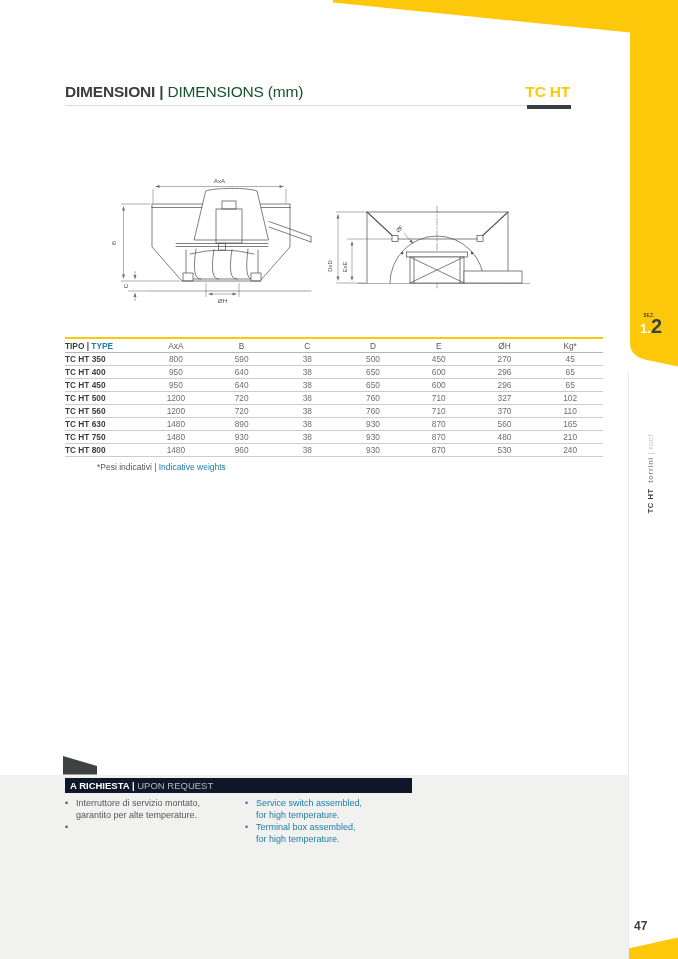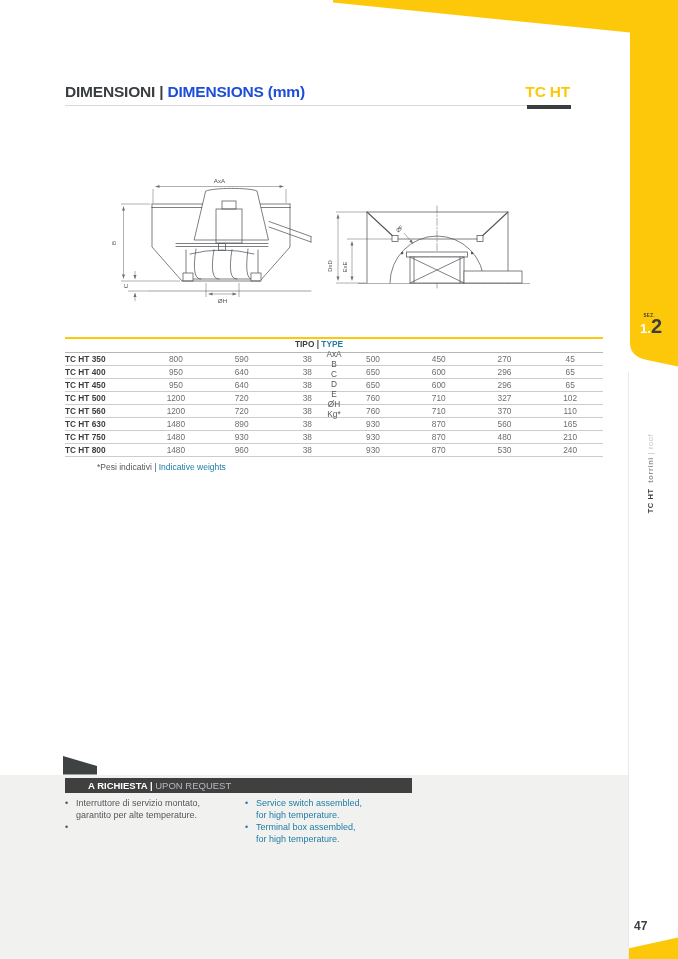--- a/index.html
+++ b/index.html
@@ -12,40 +12,40 @@
   
   #deco{position:absolute;left:0;top:0;width:678px;height:959px;pointer-events:none;}
 
   
   .gray-block{left:0;top:775px;width:628px;height:184px;background:#F1F1EF;}
   .edge-line{left:628px;top:372px;width:1px;height:587px;background:#E9E9E7;}
 
   
   .page-title{left:65px;top:83px;font-size:15.5px;letter-spacing:-0.2px;white-space:nowrap;}
   .page-title .t-bold{color:#3B3E40;font-weight:bold;margin-top:35px;}
-  .page-title .t-light{color:#1d4ed8;font-weight:bold;}
+  .page-title .t-light{color:#14532d;font-weight:normal;}
   .title-rule{left:65px;top:105px;width:470px;height:1px;background:#D8D9DA;}
   .product-code{left:505px;top:83px;width:65px;text-align:right;font-size:15.5px;font-weight:bold;color:#FEC80A;letter-spacing:-0.2px;}
   .product-underline{left:527px;top:105px;width:44px;height:3.5px;background:#3B3E40;}
 
   
   .dim-table{left:65px;top:337px;width:538px;border-top:2px solid #FEC80A;font-size:8.3px;}
   .t-row{display:flex;align-items:center;height:13px;border-bottom:1px solid #CBCCCE;box-sizing:border-box;}
-  .t-row.t-head{height:14px;border-bottom:1px solid #B5B6B8;flex-direction:column;}
+  .t-row.t-head{height:14px;border-bottom:1px solid #B5B6B8;}
   .cell-type{width:78px;text-align:left;color:#3B3E40;font-weight:bold;white-space:nowrap;}
   .cell-num{flex:1;text-align:center;color:#6D6E70;}
   .t-head .cell-num{color:#55575A;}
   .t-head .cell-type .h-it{color:#3B3E40;font-weight:bold;}
   .t-head .cell-type .h-en{color:#1F7CA6;font-weight:bold;}
   .table-footnote{left:65px;top:462px;font-size:8.5px;white-space:nowrap;}
   .table-footnote .f-it{color:#55575A;margin-left:32px;}
   .table-footnote .f-en{color:#1F7CA6;}
 
   
-  .request-bar{left:65px;top:778px;width:347px;height:15px;line-height:15px;background:#404040;padding-left:23px;box-sizing:border-box;font-size:9.5px;white-space:nowrap;}
+  .request-bar{left:65px;top:778px;width:347px;height:15px;line-height:15px;background:#0f172a;padding-left:5px;box-sizing:border-box;font-size:9.5px;white-space:nowrap;}
   .request-bar .r-bold{color:#ffffff;font-weight:bold;}
   .request-bar .r-light{color:#B6B8BA;font-weight:normal;}
   .bullet-col{top:798px;font-size:9px;line-height:11.5px;}
   .bullet-col.it{left:65px;width:178px;color:#55575A;}
   .bullet-col.en{left:245px;width:175px;color:#1F7CA6;}
   .bullet-item{display:flex;margin-bottom:1px;}
   .bullet-item .dot{width:11px;flex:none;}
 
   
   .section-badge{left:632px;top:313px;width:30px;}

